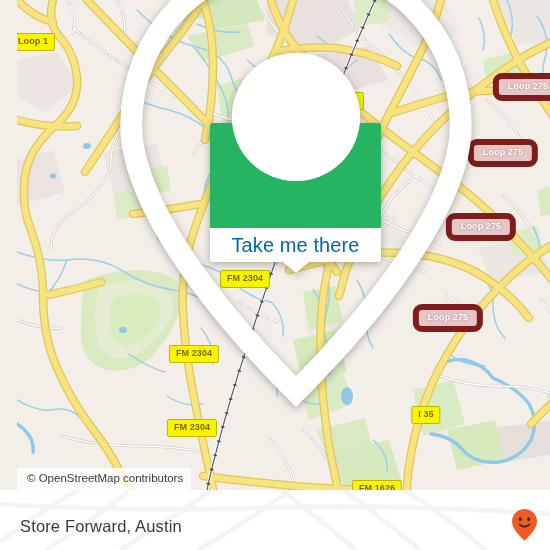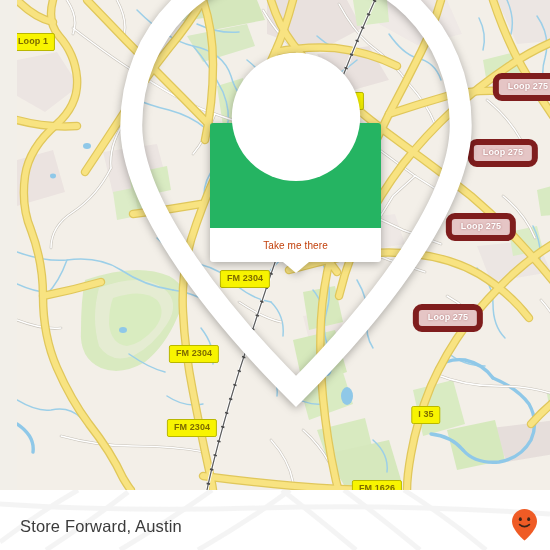--- a/index.html
+++ b/index.html
@@ -74,22 +74,22 @@
     border-radius:3px 3px 0 0;
     display:flex;align-items:center;justify-content:center;
   }
   #popup-foot{
     height:34px;
     background:#ffffff;
     border-radius:0 0 3px 3px;
     display:flex;align-items:center;justify-content:center;
   }
   #popup-foot span{
-    font-size:10px;
-    color:#c2410c;
+    font-size:20px;
+    color:#0369a1;
     letter-spacing:.1px;
   }
   #popup-tail{
     position:absolute;
     left:50%;top:139px;
     transform:translateX(-50%);
     width:0;height:0;
     border-left:13px solid transparent;
     border-right:13px solid transparent;
     border-top:11px solid #ffffff;
@@ -403,20 +403,21 @@
             <circle cx="24" cy="22" r="7.6" fill="#ffffff"></circle>
           </svg>
         </span>
       </div>
       <div id="popup-foot">
         <span>Take me there</span>
       </div>
       <div id="popup-tail"></div>
     </div>
 
+    <div id="attribution">© OpenStreetMap contributors</div>
   </div>
 
   <div id="footer">
     <svg id="footer-watermark" viewBox="0 0 550 60" xmlns="http://www.w3.org/2000/svg">
       <g fill="none" stroke="#9a9a9a" stroke-width="5">
         <path d="M0 52 Q40 22 78 0"></path>
         <path d="M46 60 Q92 30 128 2"></path>
         <path d="M120 60 Q176 26 212 0"></path>
         <path d="M198 60 Q250 30 290 0"></path>
         <path d="M282 0 Q318 28 356 60"></path>

